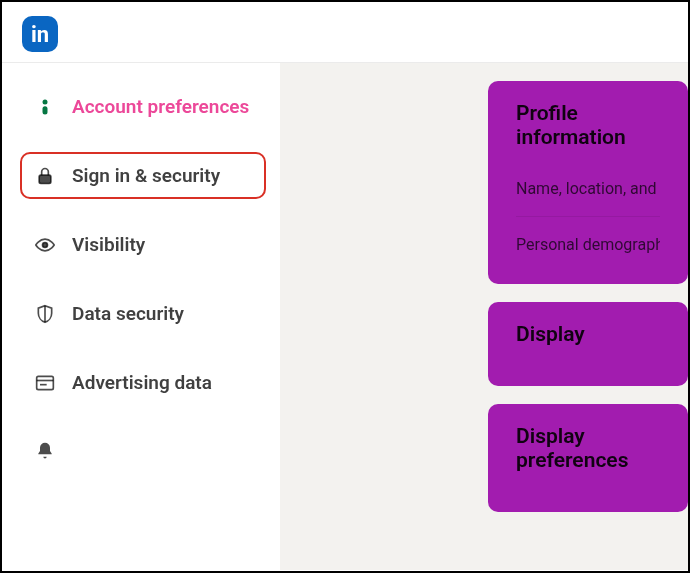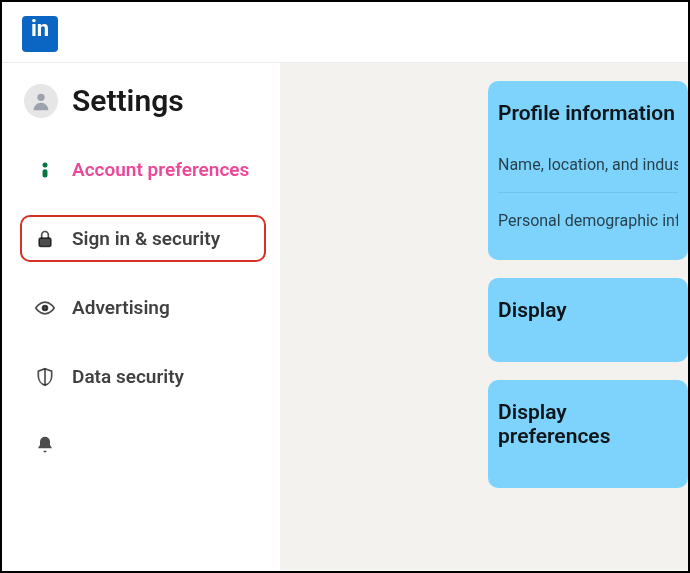--- a/index.html
+++ b/index.html
@@ -14,26 +14,26 @@
     }
     .header {
       padding: 14px 20px 10px;
       border-bottom: 1px solid rgba(0,0,0,0.08);
     }
     .logo {
       width: 36px;
       height: 36px;
       background: #0a66c2;
       display: flex;
-      align-items: flex-start;
+      align-items: center;
       justify-content: center;
       color: #fff;
       font-weight: 700;
       font-size: 22px;
-      border-radius: 4px;
+      border-radius: 10px;
     }
     .content {
       display: flex;
       height: calc(100% - 62px);
     }
     .sidebar {
       width: 278px;
       background: #fff;
       padding: 20px 14px 0 18px;
       flex-shrink: 0;
@@ -89,25 +89,25 @@
     }
     .nav-icon svg { width: 20px; height: 20px; }
 
     .main {
       flex: 1;
       background: #f3f2ef;
       padding: 18px 0 0 8px;
       overflow: hidden;
     }
     .card {
-      background: #7dd3fc;
+      background: #a21caf;
       border-radius: 10px;
       margin-bottom: 18px;
       margin-left: 200px;
-      padding: 20px 10px;
+      padding: 20px 28px;
     }
     .card-title {
       font-size: 21px;
       font-weight: 600;
       color: rgba(0,0,0,0.9);
       margin-bottom: 20px;
     }
     .card-row {
       font-size: 16px;
       color: rgba(0,0,0,0.7);
@@ -122,29 +122,20 @@
 <body>
 
 <div class="header">
   <div class="logo">
       <span>in</span>
     </div>
 </div>
 
 <div class="content">
   <aside class="sidebar">
-    <div class="settings-header">
-      <div class="avatar">
-        <svg viewBox="0 0 24 24">
-            <circle cx="12" cy="8" r="4"></circle>
-            <path d="M4 22c0-4.4 3.6-8 8-8s8 3.6 8 8"></path>
-          </svg>
-      </div>
-      <h1 class="page-title">Settings</h1>
-    </div>
     <ul class="nav-list">
       <li class="nav-item active">
         <span class="nav-icon">
           <svg viewBox="0 0 24 24" fill="#057642">
               <circle cx="12" cy="6" r="3"></circle>
               <rect x="9" y="11" width="6" height="10" rx="3"></rect>
             </svg>
         </span>
         <span>Account preferences</span>
       </li>
@@ -157,30 +148,40 @@
         </span>
         <span>Sign in &amp; security</span>
       </li>
       <li class="nav-item">
         <span class="nav-icon">
           <svg viewBox="0 0 24 24" fill="none" stroke="rgba(0,0,0,0.7)" stroke-width="2">
               <path d="M1 12s4-7 11-7 11 7 11 7-4 7-11 7S1 12 1 12z"></path>
               <circle cx="12" cy="12" r="3" fill="rgba(0,0,0,0.7)"></circle>
             </svg>
         </span>
-        <span>Advertising</span>
+        <span>Visibility</span>
       </li>
       <li class="nav-item">
         <span class="nav-icon">
           <svg viewBox="0 0 24 24" fill="none" stroke="rgba(0,0,0,0.7)" stroke-width="2">
               <path d="M12 2l8 3v6c0 5-3.5 9.5-8 11-4.5-1.5-8-6-8-11V5l8-3z"></path>
               <path d="M12 2v20"></path>
             </svg>
         </span>
         <span>Data security</span>
+      </li>
+      <li class="nav-item">
+        <span class="nav-icon">
+          <svg viewBox="0 0 24 24" fill="none" stroke="rgba(0,0,0,0.7)" stroke-width="2">
+              <rect x="2" y="4" width="20" height="16" rx="2"></rect>
+              <line x1="2" y1="9" x2="22" y2="9"></line>
+              <line x1="6" y1="14" x2="14" y2="14"></line>
+            </svg>
+        </span>
+        <span>Advertising data</span>
       </li>
       <li class="nav-item">
         <span class="nav-icon">
           <svg viewBox="0 0 24 24" fill="rgba(0,0,0,0.7)">
               <path d="M12 2a6 6 0 0 0-6 6v4l-2 3v1h16v-1l-2-3V8a6 6 0 0 0-6-6zM10 19a2 2 0 0 0 4 0h-4z"></path>
             </svg>
         </span>
       </li>
     </ul>
   </aside>

